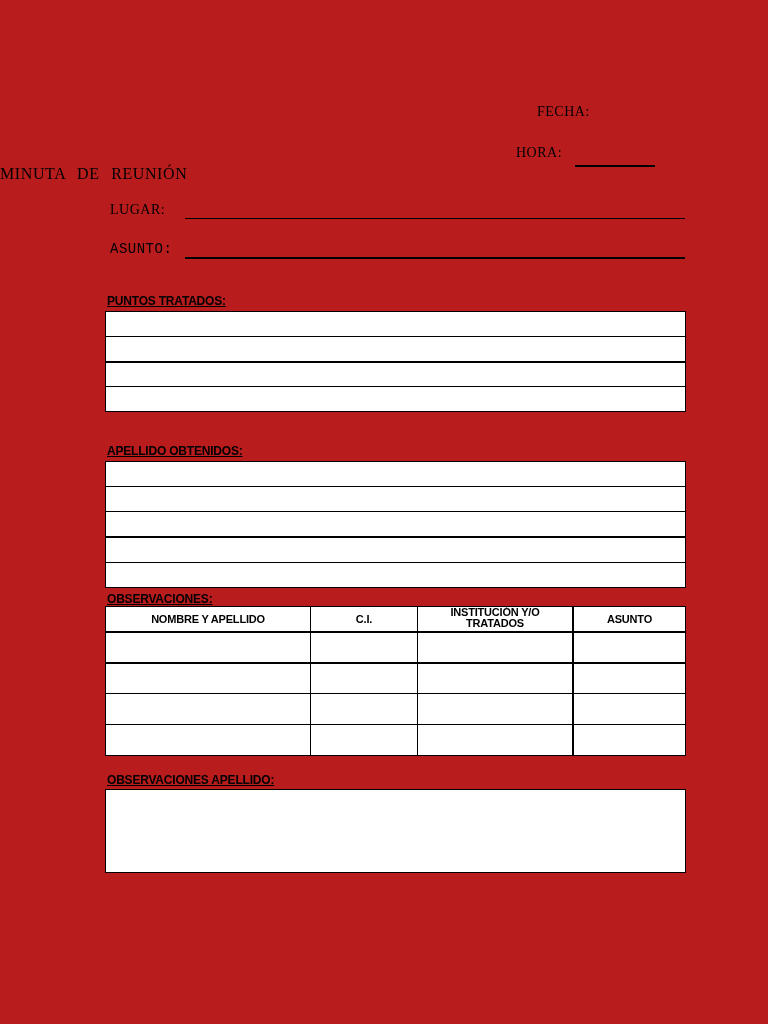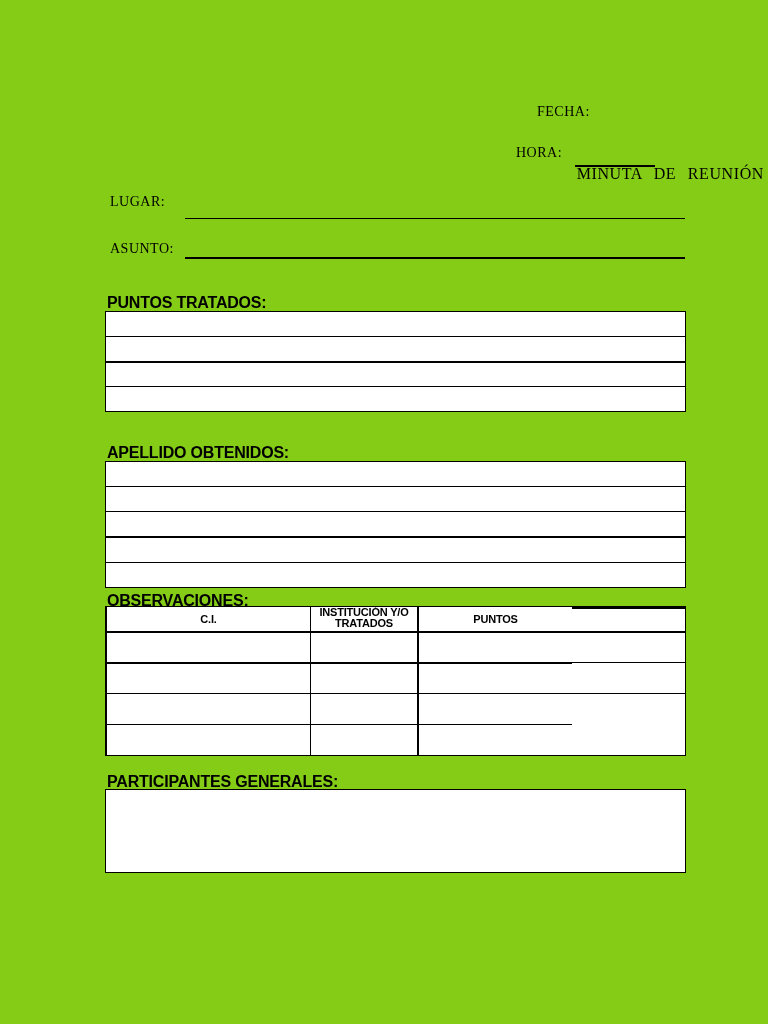--- a/index.html
+++ b/index.html
@@ -1,33 +1,33 @@
 <!DOCTYPE html>
 <html><head>
 <meta charset="utf-8">
 <style>
   html,body{margin:0;padding:0;background:#ffffff;}
   .page{
-    position:relative;width:768px;height:1024px;background:#84cc16;
+    position:relative;width:768px;height:1024px;background:#b91c1c;
     font-family:"Liberation Serif",serif;color:#000;overflow:hidden;
   }
   .serif-label{
     position:absolute;font-family:"Liberation Serif",serif;
     font-size:14px;letter-spacing:.5px;white-space:nowrap;
   }
   .doc-title{
-    position:absolute;left:0;top:165px;width:764px;text-align:right;
+    position:absolute;left:0;top:165px;width:764px;text-align:left;
     font-family:"Liberation Serif",serif;font-size:16px;
     letter-spacing:.6px;word-spacing:7px;white-space:nowrap;
   }
   .blank-line{position:absolute;border-bottom:1.5px solid #000;height:18px;}
   .blank-line.thick{border-bottom-width:2px;}
   .sans-label{
     position:absolute;font-family:"Liberation Sans",sans-serif;
-    font-weight:bold;font-size:16px;letter-spacing:-.2px;white-space:nowrap;
+    font-weight:bold;font-size:12px;letter-spacing:-.2px;white-space:nowrap;text-decoration:underline;
   }
   
   .ruled{
     position:absolute;left:105px;width:581px;box-sizing:border-box;
     border:1.5px solid #000;display:flex;flex-direction:column;background:#fff;
   }
   .ruled .r{flex:1;border-top:1px solid #000;}
   .ruled .r:first-child{border-top:none;}
   .ruled .r.thick{border-top:2.5px solid #000;}
   
@@ -60,24 +60,24 @@
 
 <div class="page">
 
   <span class="serif-label" style="left:537px;top:104px;">FECHA:</span>
 
   <span class="serif-label" style="left:516px;top:145px;text-align:right;">HORA:</span>
   <span class="blank-line thick" style="left:575px;top:147px;width:80px;"></span>
 
   <div class="doc-title">MINUTA DE REUNIÓN</div>
 
-  <span class="serif-label" style="left:110px;top:194px;">LUGAR:</span>
+  <span class="serif-label" style="left:110px;top:202px;">LUGAR:</span>
   <span class="blank-line" style="left:185px;top:200px;width:500px;"></span>
 
-  <span class="serif-label" style="left:110px;top:241px;">ASUNTO:</span>
+  <span class="serif-label" style="left:110px;top:241px;font-family:Liberation Mono, monospace;">ASUNTO:</span>
   <span class="blank-line thick" style="left:185px;top:239px;width:500px;"></span>
 
   <span class="sans-label" style="left:107px;top:294px;">PUNTOS TRATADOS:</span>
   <div class="ruled" style="top:311px;height:101px;">
     <div class="r"></div>
     <div class="r"></div>
     <div class="r thick"></div>
     <div class="r"></div>
   </div>
 
@@ -86,26 +86,27 @@
     <div class="r"></div>
     <div class="r"></div>
     <div class="r"></div>
     <div class="r thick"></div>
     <div class="r"></div>
   </div>
 
   <span class="sans-label" style="left:107px;top:592px;">OBSERVACIONES:</span>
   <div class="ptable">
 
+    <div class="c hc">NOMBRE Y APELLIDO</div>
     <div class="c hc vl">C.I.</div>
     <div class="c hc inst vl">
       <div class="inst-l1">INSTITUCIÓN Y/O</div>
       <div class="inst-l2">TRATADOS</div>
     </div>
-    <div class="c hc vlt">PUNTOS</div>
+    <div class="c hc vlt">ASUNTO</div>
 
     <div class="c htt"></div>
     <div class="c htt vl"></div>
     <div class="c htt vl"></div>
     <div class="c htt vlt"></div>
 
     <div class="c htt"></div>
     <div class="c htt vl"></div>
     <div class="c htt vl"></div>
     <div class="c htt vlt"></div>
@@ -114,16 +115,16 @@
     <div class="c ht vl"></div>
     <div class="c ht vl"></div>
     <div class="c ht vlt"></div>
 
     <div class="c ht"></div>
     <div class="c ht vl"></div>
     <div class="c ht vl"></div>
     <div class="c ht vlt"></div>
   </div>
 
-  <span class="sans-label" style="left:107px;top:773px;">PARTICIPANTES GENERALES:</span>
+  <span class="sans-label" style="left:107px;top:773px;">OBSERVACIONES APELLIDO:</span>
   <div class="obs-box"></div>
 
 </div>
 
 </body></html>

